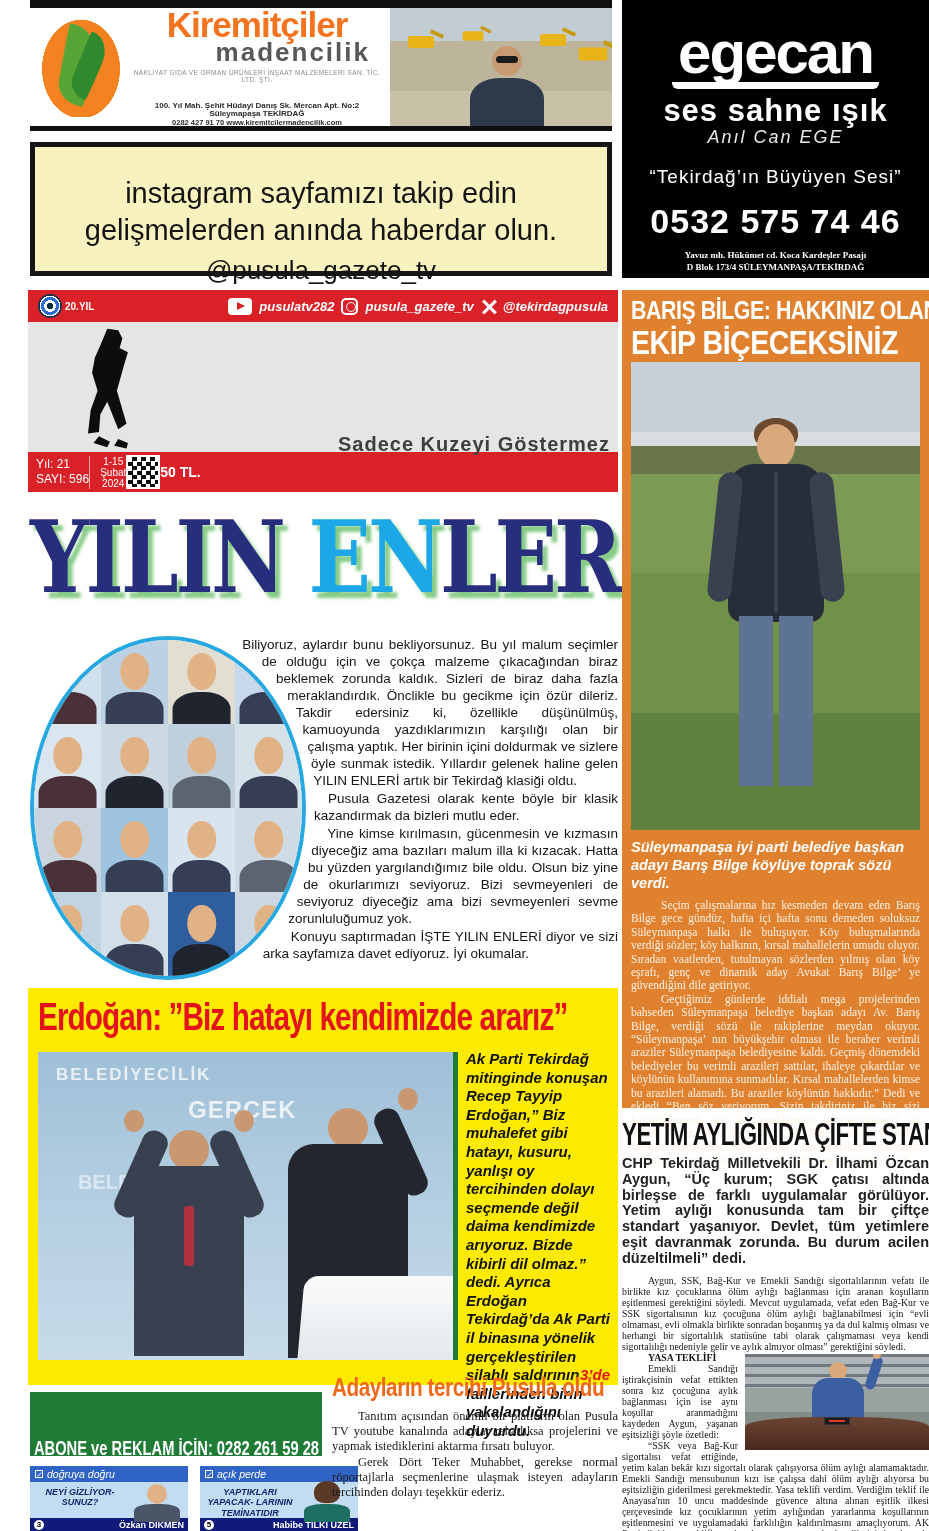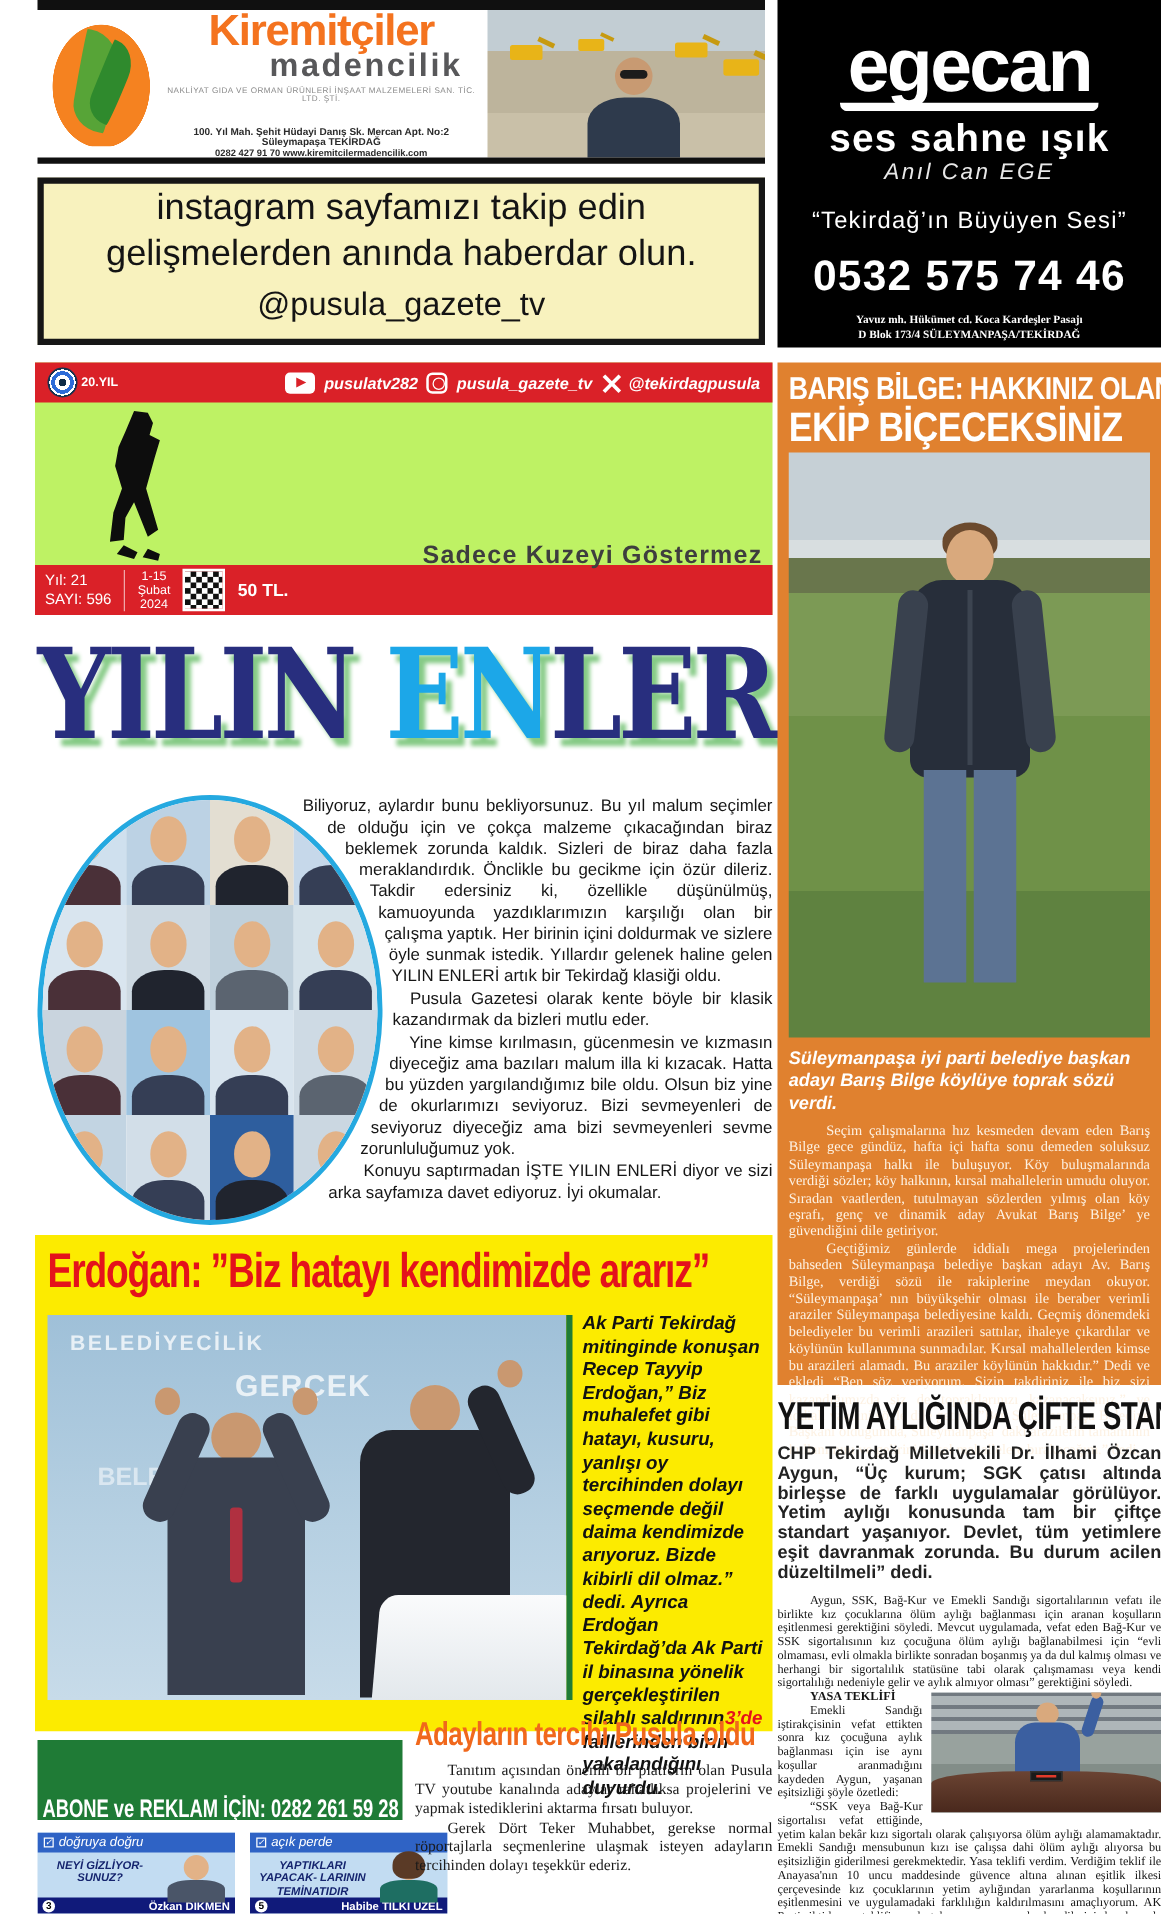--- a/index.html
+++ b/index.html
@@ -32,42 +32,42 @@
   
   #ad-ege{left:622px;top:0;width:307px;height:278px;background:#000;color:#fff;text-align:center;padding-top:26px}
   .ege-brand{display:inline-block;font-size:60px;font-weight:bold;letter-spacing:-2px;line-height:.9;border-bottom:7px solid #fff;padding:0 6px 2px 6px;border-radius:0 0 6px 6px}
   .ege-line{font-size:31px;font-weight:bold;letter-spacing:1px;margin-top:4px}
   .ege-person{font-size:18px;font-style:italic;color:#e8e8e8;margin-top:-2px;letter-spacing:2px}
   .ege-slogan{font-size:19px;margin-top:18px;letter-spacing:1px}
   .ege-phone{font-size:34px;font-weight:bold;margin-top:14px;letter-spacing:1px}
   .ege-addr{font-family:"Liberation Serif",serif;font-weight:bold;font-size:9px;line-height:1.35;margin-top:8px}
 
   
-  #banner-ig{left:30px;top:142px;width:582px;height:134px;background:#F8F2BE;border:5px solid #161616;text-align:center;padding-top:1px}
+  #banner-ig{left:30px;top:142px;width:582px;height:134px;background:#F8F2BE;border:5px solid #161616;text-align:center;padding-top:28px}
   .ig-line{font-size:29px;color:#141414;line-height:1.28}
   .ig-handle{font-size:26px;color:#141414;margin-top:6px}
 
   
-  #masthead{left:28px;top:290px;width:590px;height:202px;background:#bef264}
+  #masthead{left:28px;top:290px;width:590px;height:202px;background:#e5e5e5}
   .mh-top{height:32px;background:#DA2128;display:flex;align-items:center;padding:0 10px;color:#fff}
   .nazar{width:24px;height:24px;border-radius:50%;background:radial-gradient(circle,#0d2b46 0 3px,#fff 3px 6px,#2d6cd8 6px 9px,#fff 9px 10.5px,#16324e 10.5px);flex:0 0 auto}
   .mh-anniv{font-size:10px;font-weight:bold;margin-left:3px}
   .mh-social{margin-left:auto;display:flex;align-items:center;gap:7px;font-size:13px;font-weight:bold;font-style:italic}
   .yt-ic{width:24px;height:17px;background:#fff;border-radius:4px;position:relative}
   .yt-ic::after{content:"";position:absolute;left:9px;top:4px;border-left:8px solid #DA2128;border-top:4.5px solid transparent;border-bottom:4.5px solid transparent}
   .ig-ic{width:17px;height:17px;border:2px solid #fff;border-radius:5px;position:relative}
   .ig-ic::after{content:"";position:absolute;left:2.5px;top:2.5px;width:8px;height:8px;border:1.6px solid #fff;border-radius:50%}
   .x-ic{width:15px;height:15px;position:relative}
   .x-ic::before,.x-ic::after{content:"";position:absolute;left:7px;top:-1px;width:3px;height:18px;background:#fff}
   .x-ic::before{transform:rotate(45deg)}.x-ic::after{transform:rotate(-45deg)}
   .mh-mid{height:130px;position:relative}
   .ataturk{position:absolute;left:34px;top:4px;width:96px;height:124px}
   .mh-logo{position:absolute;right:4px;top:-16px;font-size:110px;line-height:1;font-weight:bold;color:#DA2128;letter-spacing:-7px;font-family:"DejaVu Sans",sans-serif}
   .mh-tagline{position:absolute;right:8px;bottom:-4px;font-size:20px;font-weight:bold;color:#3e3e3e;letter-spacing:1px}
-  .mh-bot{height:40px;background:#DA2128;color:#fff;display:flex;align-items:center;padding:0 8px;gap:10px}
+  .mh-bot{height:40px;background:#DA2128;color:#fff;display:flex;align-items:center;padding:0 8px;}
   .mh-issue{font-size:12px;line-height:1.25}
   .mh-date{font-size:10px;line-height:1.1;text-align:center;border-left:1px solid rgba(255,255,255,.6);padding-left:10px}
   .mh-subtitle{flex:1;text-align:center;font-size:19px;font-weight:bold;letter-spacing:.3px}
   .qr{width:34px;height:34px;background:repeating-conic-gradient(#101010 0% 25%,#fff 0% 50%) 0 0/9px 9px;border:2px solid #fff;flex:0 0 auto}
   .mh-price{font-size:14px;font-weight:bold}
 
   
   #h-yilin{left:30px;top:498px;width:588px;height:134px;text-align:center}
   #h-yilin h1{font-family:"DejaVu Serif",serif;font-weight:bold;font-size:82px;letter-spacing:-3px;transform:scaleY(1.22);transform-origin:center top;white-space:nowrap;text-shadow:5px 5px 3px #86CB86}
   .hl-navy{color:#282E7E}.hl-cyan{color:#1CA7E8}

